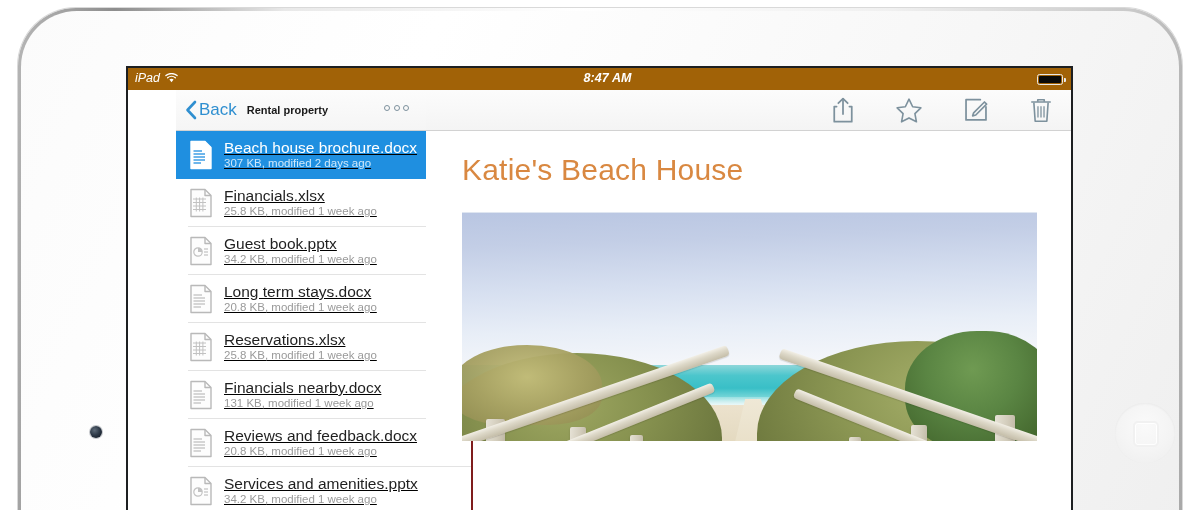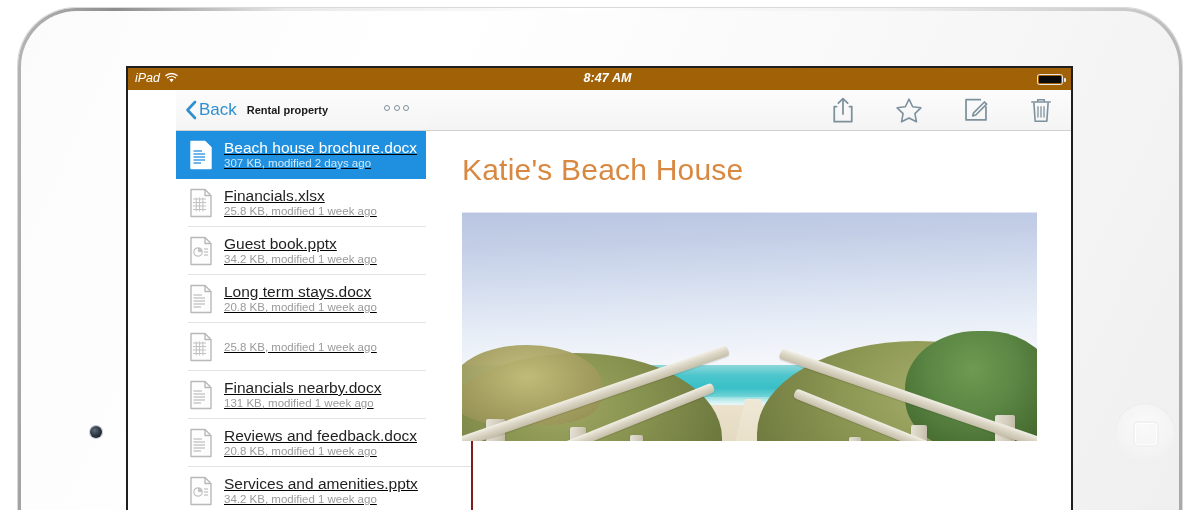--- a/index.html
+++ b/index.html
@@ -571,20 +571,21 @@
       <path d="M5 11 H18"></path>
                 <path d="M5 14.5 H18"></path>
                 <path d="M5 18 H18"></path>
                 <path d="M5 21.5 H18"></path>
       <path d="M8.3 9.5 V23.5"></path>
                 <path d="M11.6 9.5 V23.5"></path>
                 <path d="M14.9 9.5 V23.5"></path>
               </g>
   </svg></div>
     <div class="file-text">
+      <div class="file-name">Reservations.xlsx</div>
       <div class="file-meta">25.8 KB, modified 1 week ago</div>
     </div>
         </div>
         <div class="file-row">
     <div class="file-icon"><svg width="26" height="30" viewBox="0 0 26 30">
     <path d="M3 1.5 H17 L23 7.5 V28.5 H3 Z" fill="#fdfdfd" stroke="#b9b9b9" stroke-width="1.4" stroke-linejoin="round"></path>
     <path d="M17 1.5 V7.5 H23" fill="none" stroke="#b9b9b9" stroke-width="1.4" stroke-linejoin="round"></path>
     <g stroke="#c2c2c2" stroke-width="1.3">
       <path d="M5.5 11 H14"></path>
                 <path d="M5.5 14 H17"></path>

